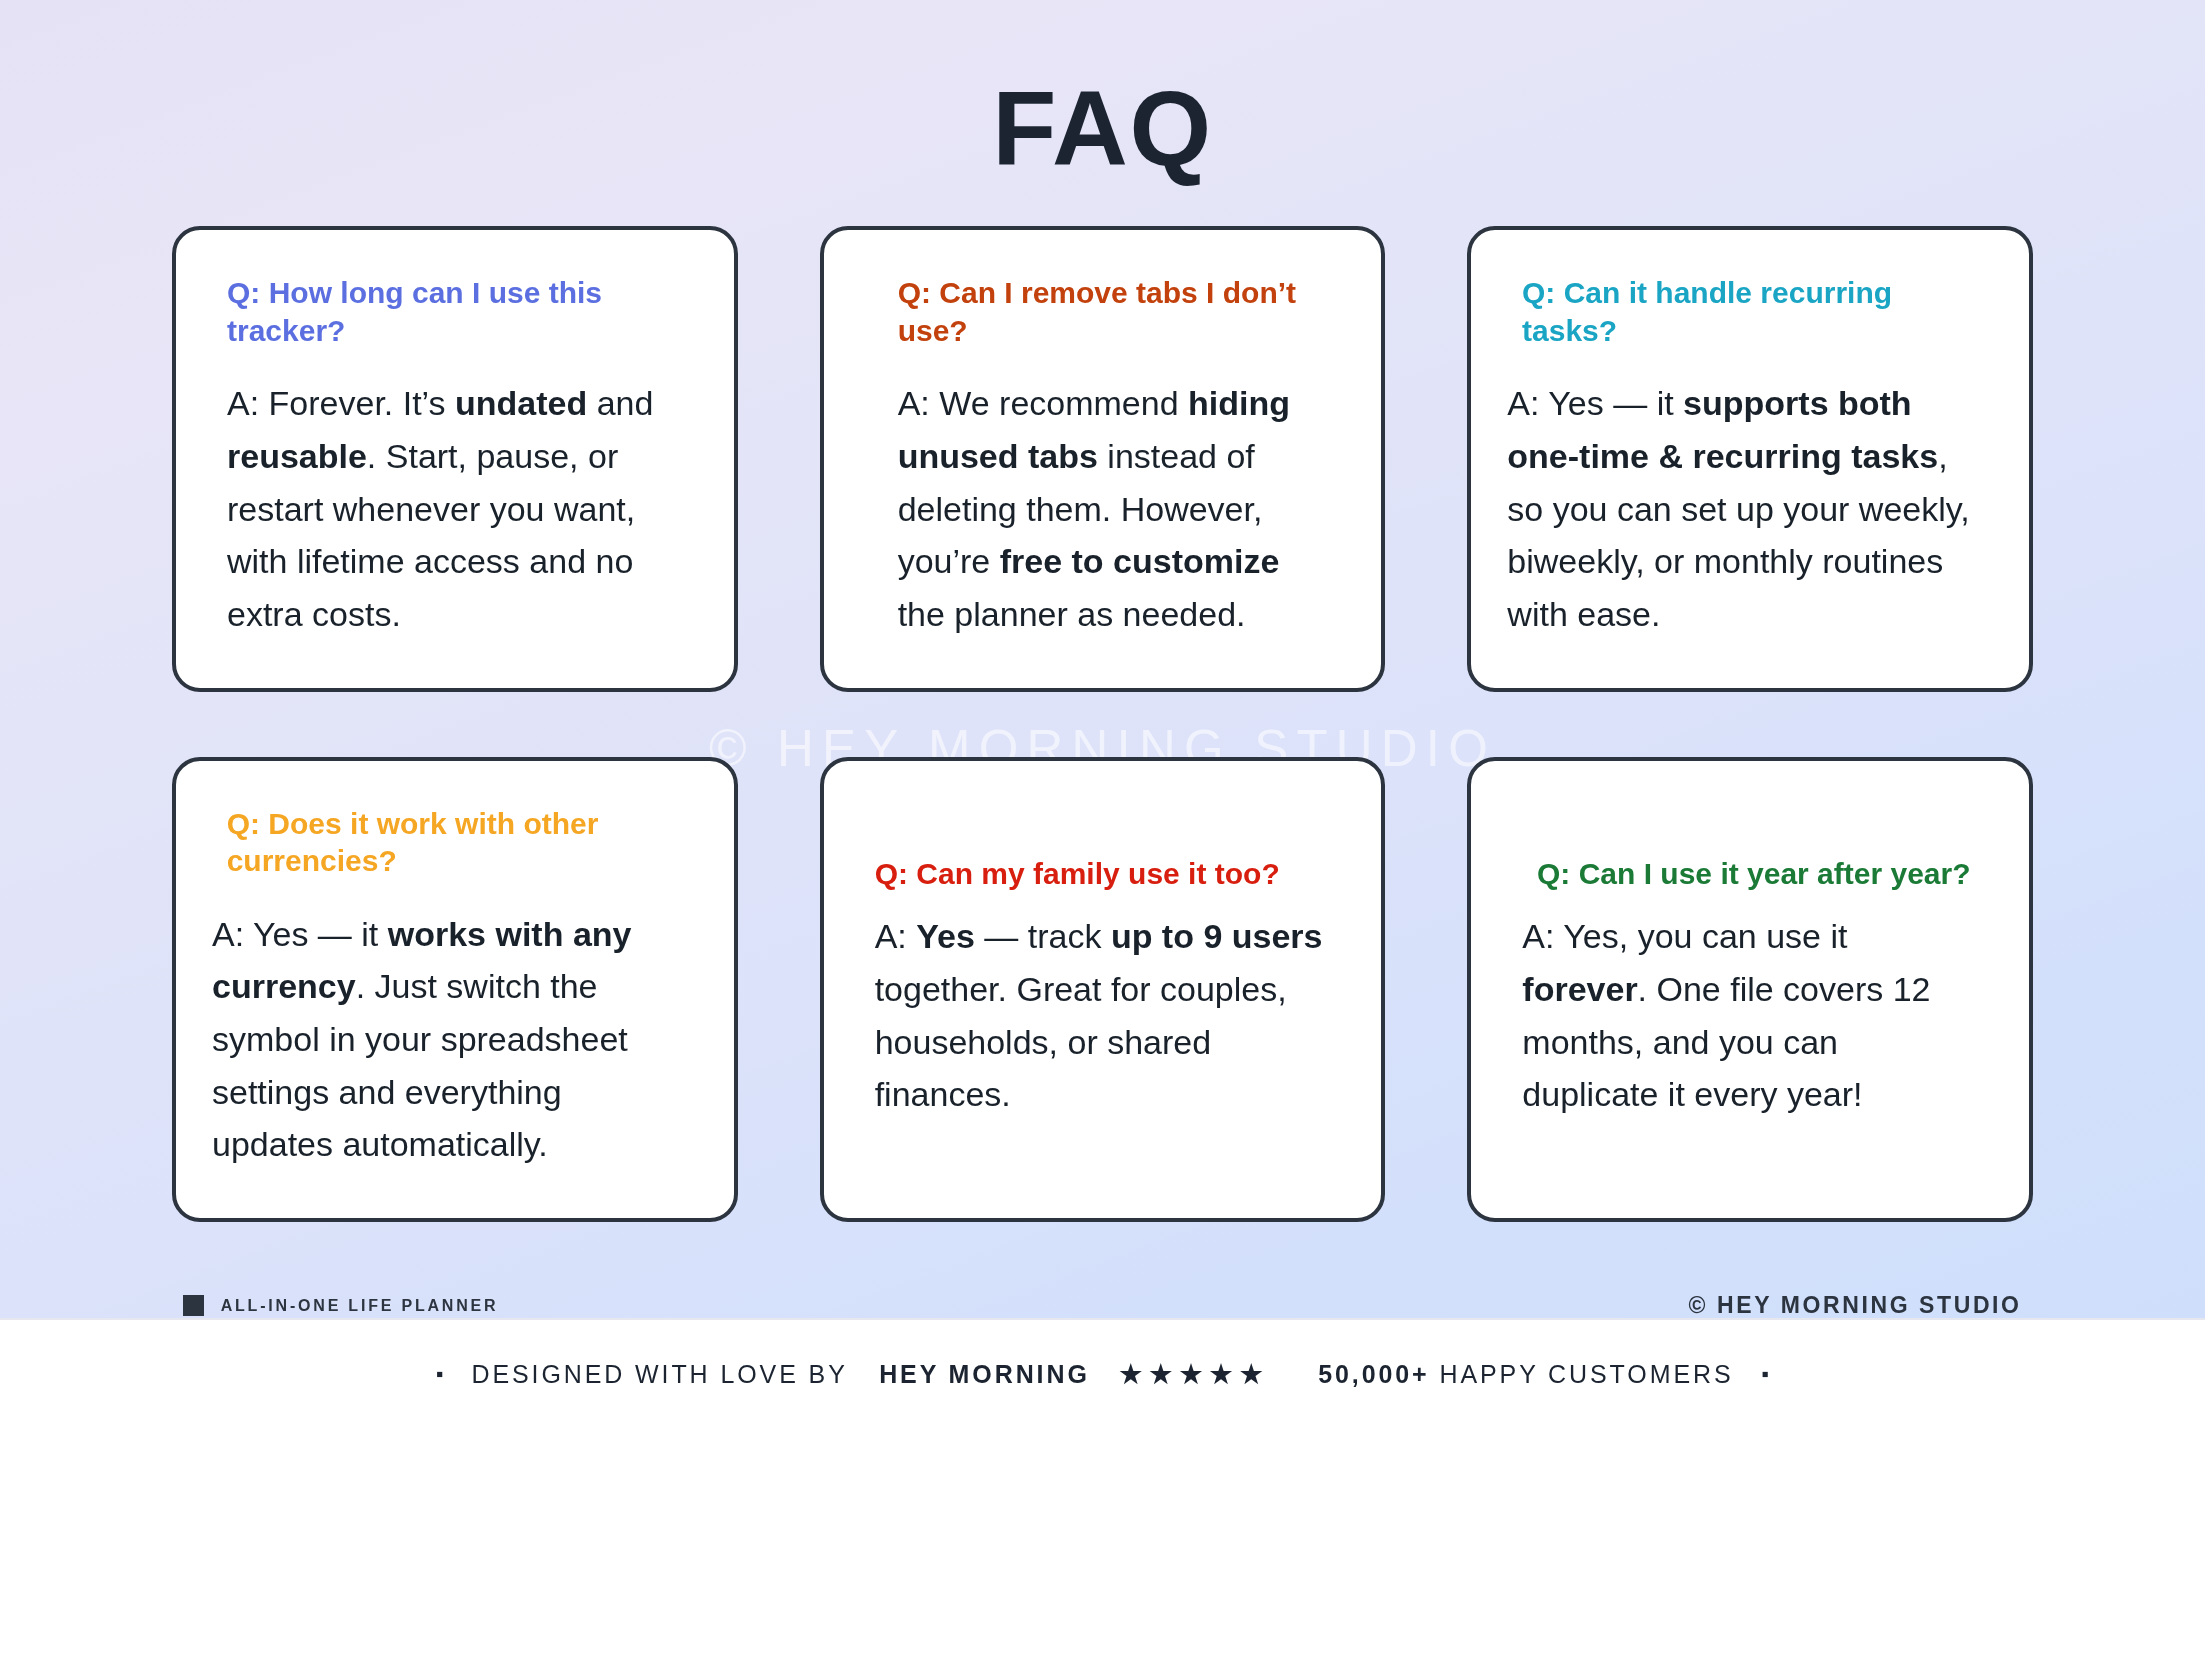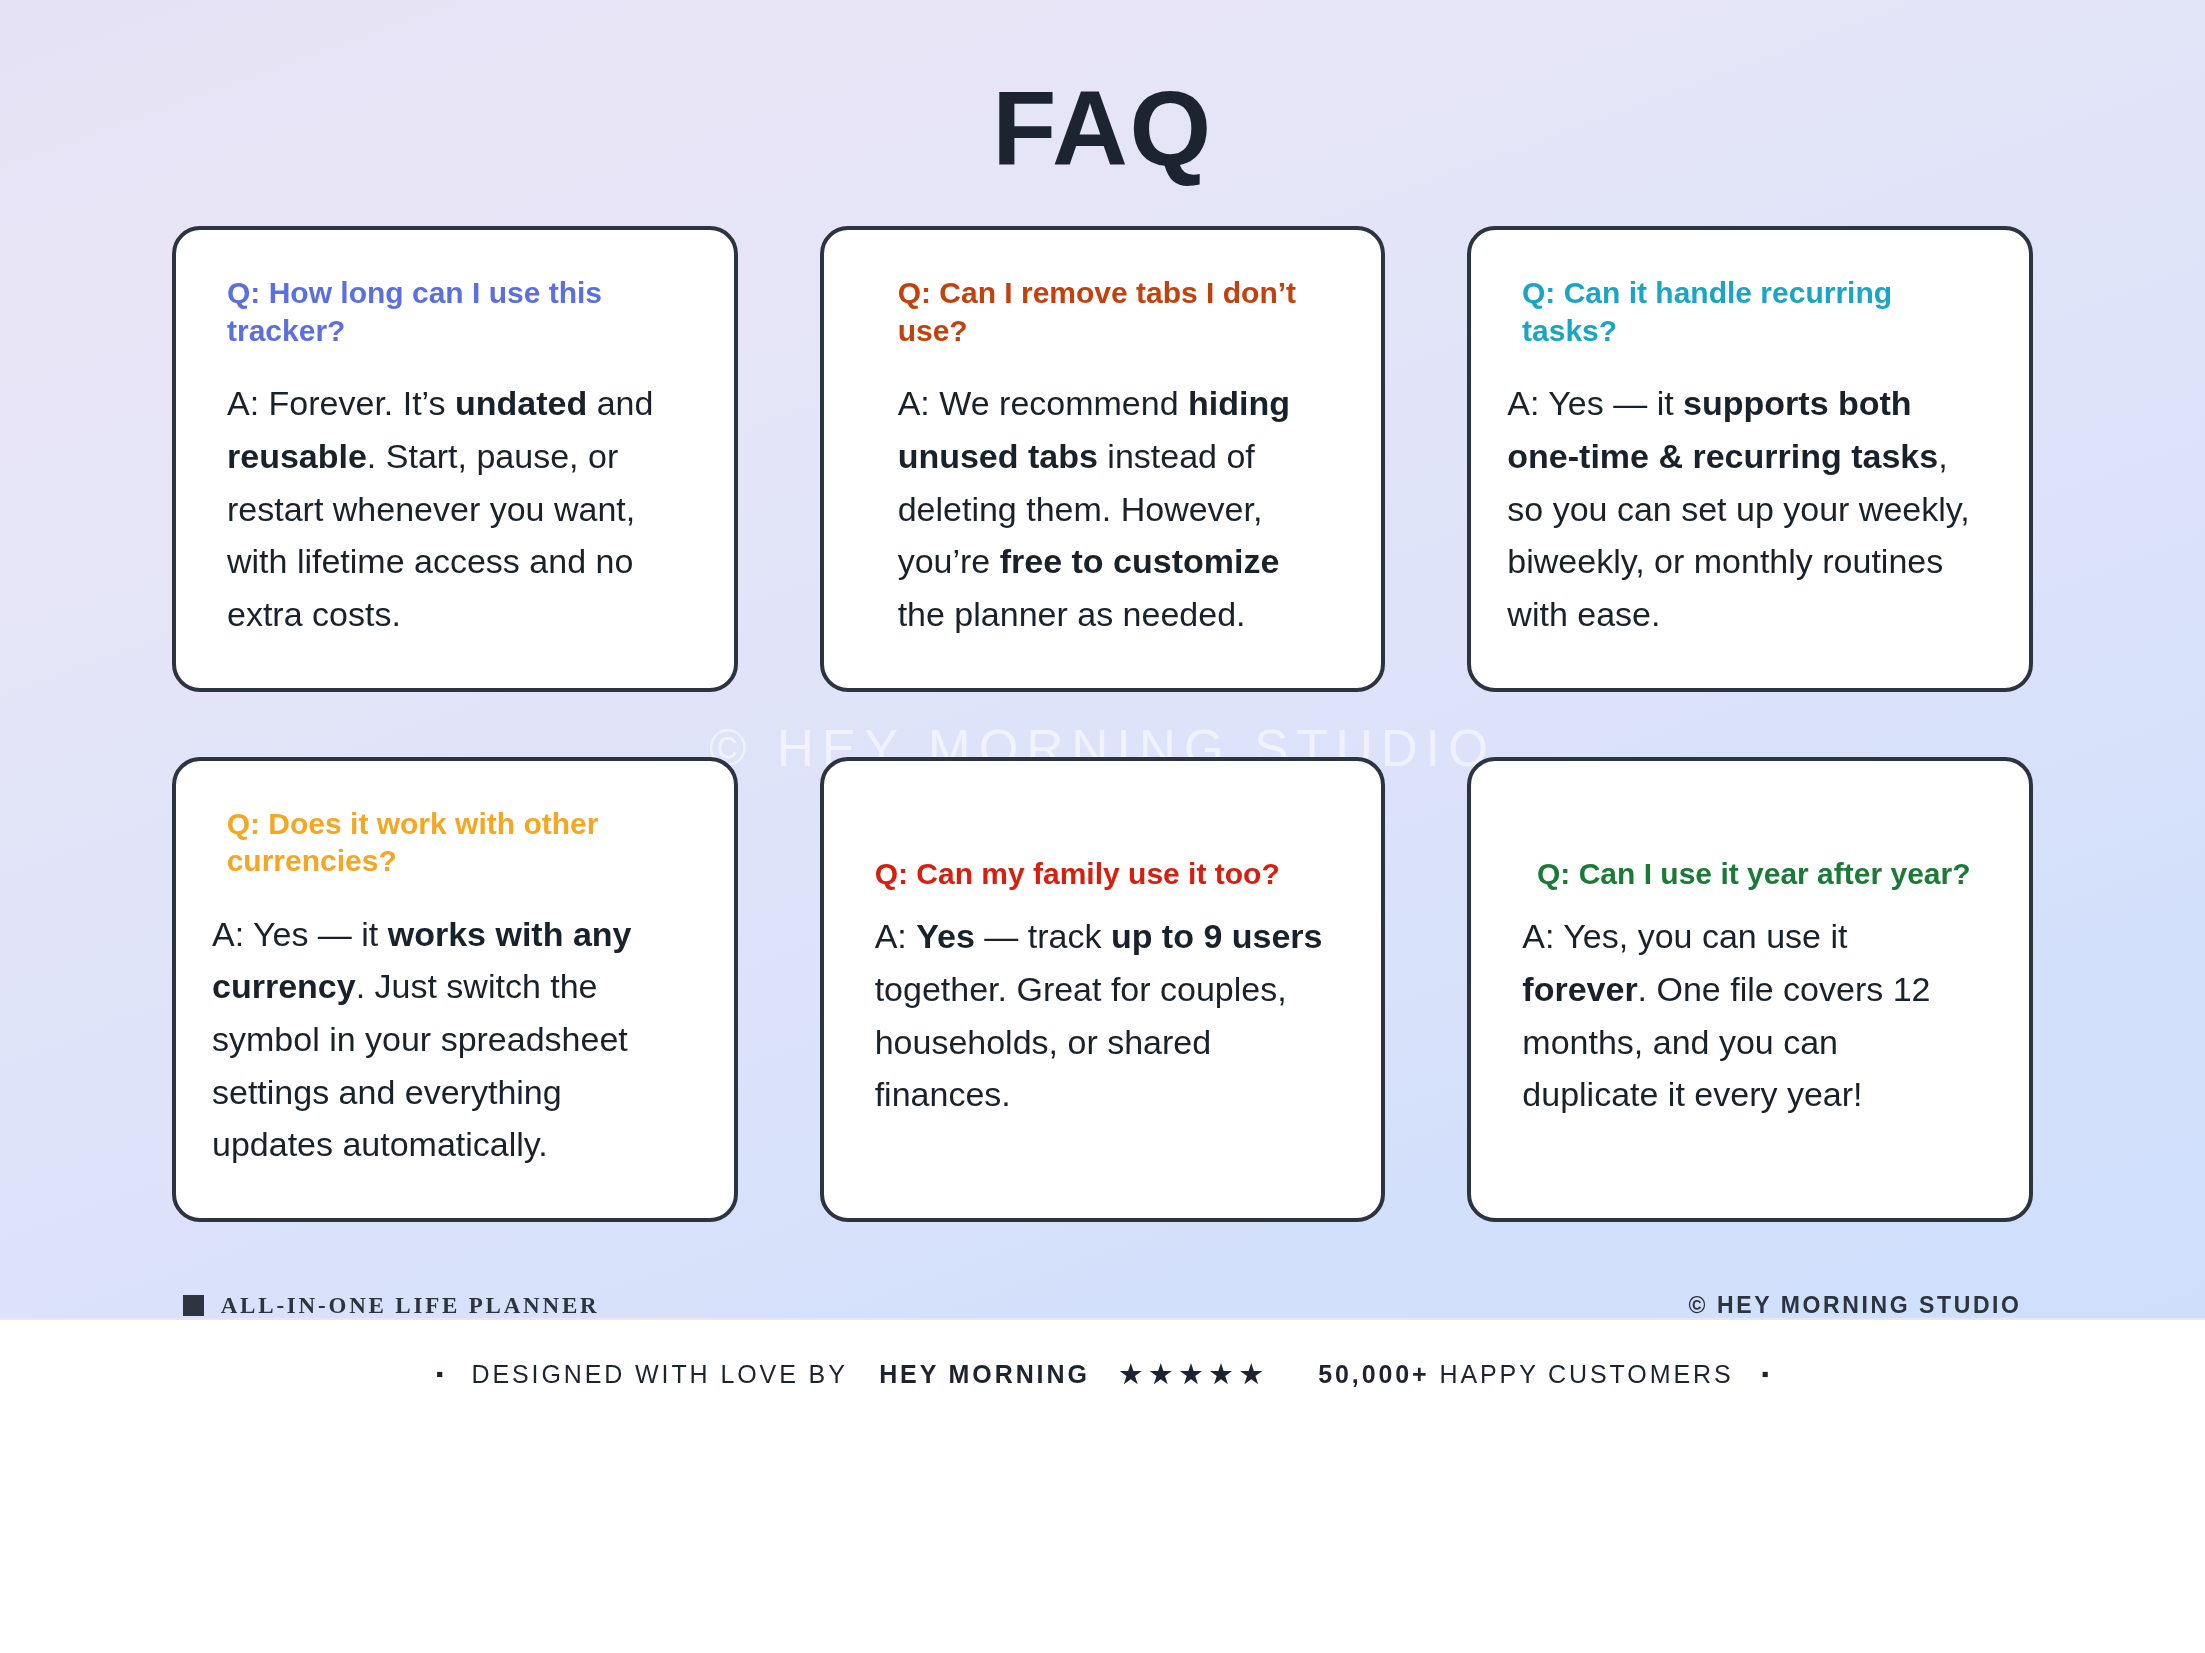--- a/index.html
+++ b/index.html
@@ -105,25 +105,24 @@
     align-items: center;
     gap: 16.3px;
   }
   .sq {
     width: 21px;
     height: 21px;
     background: #2c3440;
     display: inline-block;
   }
   .footer-text {
-    font-size: 23px;
+    font-size: 16px;
     letter-spacing: 2.8px;
     color: #2c3440;
     font-weight: bold;
-    font-family: Liberation Serif, serif;
   }
   .footer-right {
     font-size: 23px;
     letter-spacing: 2.6px;
     color: #2c3440;
     font-weight: bold;
   }
   .bottombar {
     height: 108px;
     background: #ffffff;

